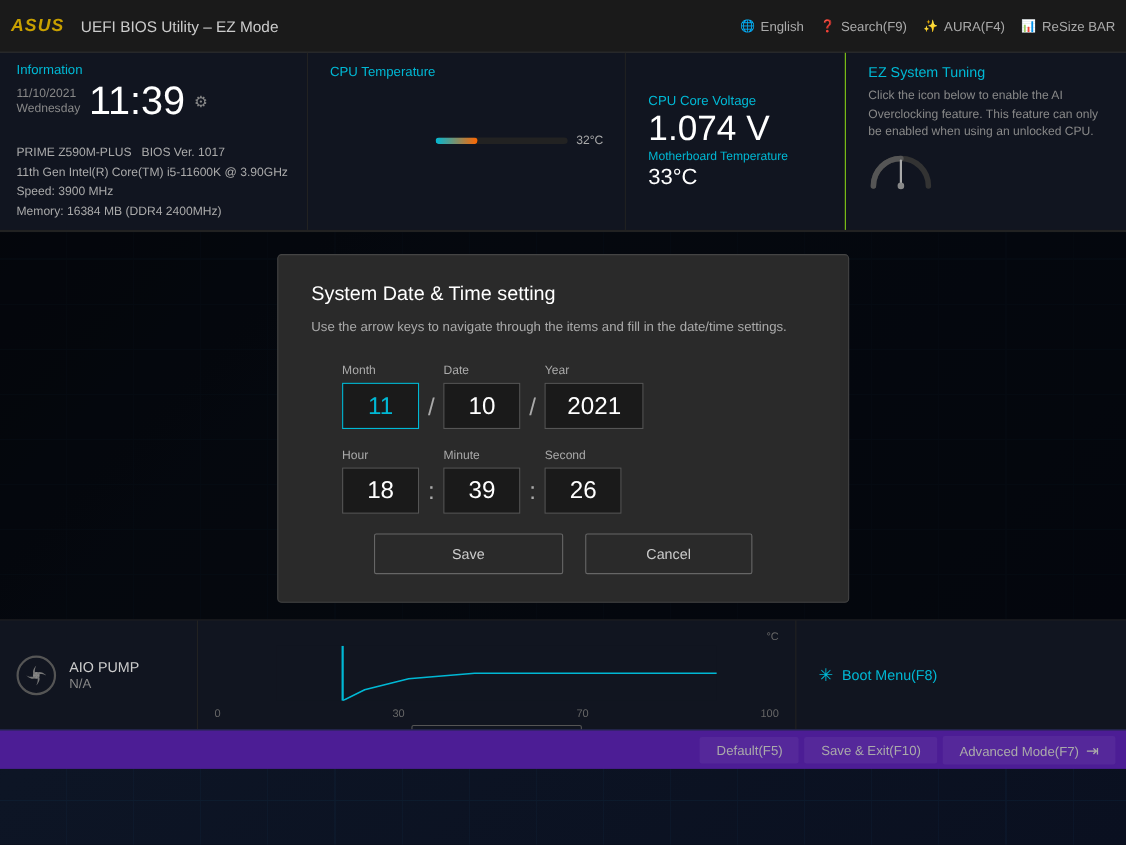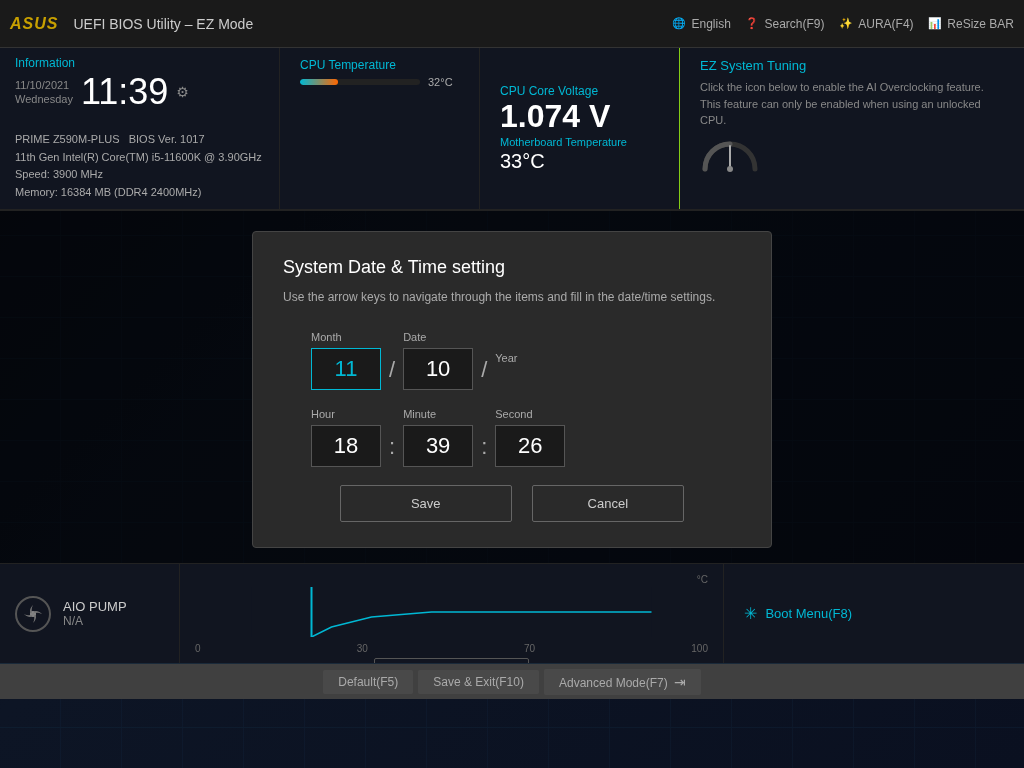--- a/index.html
+++ b/index.html
@@ -117,22 +117,22 @@
       font-size: 12px;
       margin-bottom: 4px;
       cursor: pointer;
     }
 
     .top-cpu {
       padding: 10px 20px;
       min-width: 200px;
       border-right: 1px solid #222;
       display: flex;
-      flex-direction: column;
-      justify-content: flex-start;
+      flex-direction: row;
+      justify-content: space-between;
     }
     .cpu-label {
       color: #00b8d4;
       font-size: 12px;
       margin-bottom: 4px;
     }
     .cpu-temp-bar {
       display: flex;
       align-items: center;
       gap: 8px;
@@ -161,21 +161,21 @@
       justify-content: center;
     }
     .voltage-label {
       color: #00b8d4;
       font-size: 12px;
       margin-bottom: 2px;
     }
     .voltage-big {
       font-size: 32px;
       color: #fff;
-      font-weight: 700;
+      font-weight: 400;
       line-height: 1;
       margin-bottom: 4px;
     }
     .mb-temp-label {
       color: #00b8d4;
       font-size: 11px;
       margin-bottom: 2px;
     }
     .mb-temp-value {
       color: #fff;
@@ -390,25 +390,25 @@
     }
     .boot-icon {
       font-size: 16px;
       color: #00b8d4;
     }
 
     
     .footer-bar {
       position: relative;
       z-index: 10;
-      background: #404040;
+      background: #4c1d95;
       border-top: 1px solid #1a2a3a;
       display: flex;
       align-items: center;
-      justify-content: center;
+      justify-content: flex-end;
       height: 36px;
       padding: 0 10px;
       gap: 5px;
     }
     .footer-btn {
       background: rgba(255,255,255,0.05);
       border: none;
       color: #aaa;
       padding: 5px 15px;
       font-size: 12px;
@@ -522,20 +522,21 @@
         <input class="field-input active" type="text" value="11" style="">
       </div>
       <div class="field-separator">/</div>
       <div class="field-group">
         <div class="field-label">Date</div>
         <input class="field-input" type="text" value="10" style="">
       </div>
       <div class="field-separator">/</div>
       <div class="field-group">
         <div class="field-label">Year</div>
+        <input class="field-input field-input-wide" type="text" value="2021" style="">
       </div>
     </div>
 
     <div class="field-row">
       <div class="field-group">
         <div class="field-label">Hour</div>
         <input class="field-input" type="text" value="18" style="">
       </div>
       <div class="field-separator">:</div>
       <div class="field-group">

